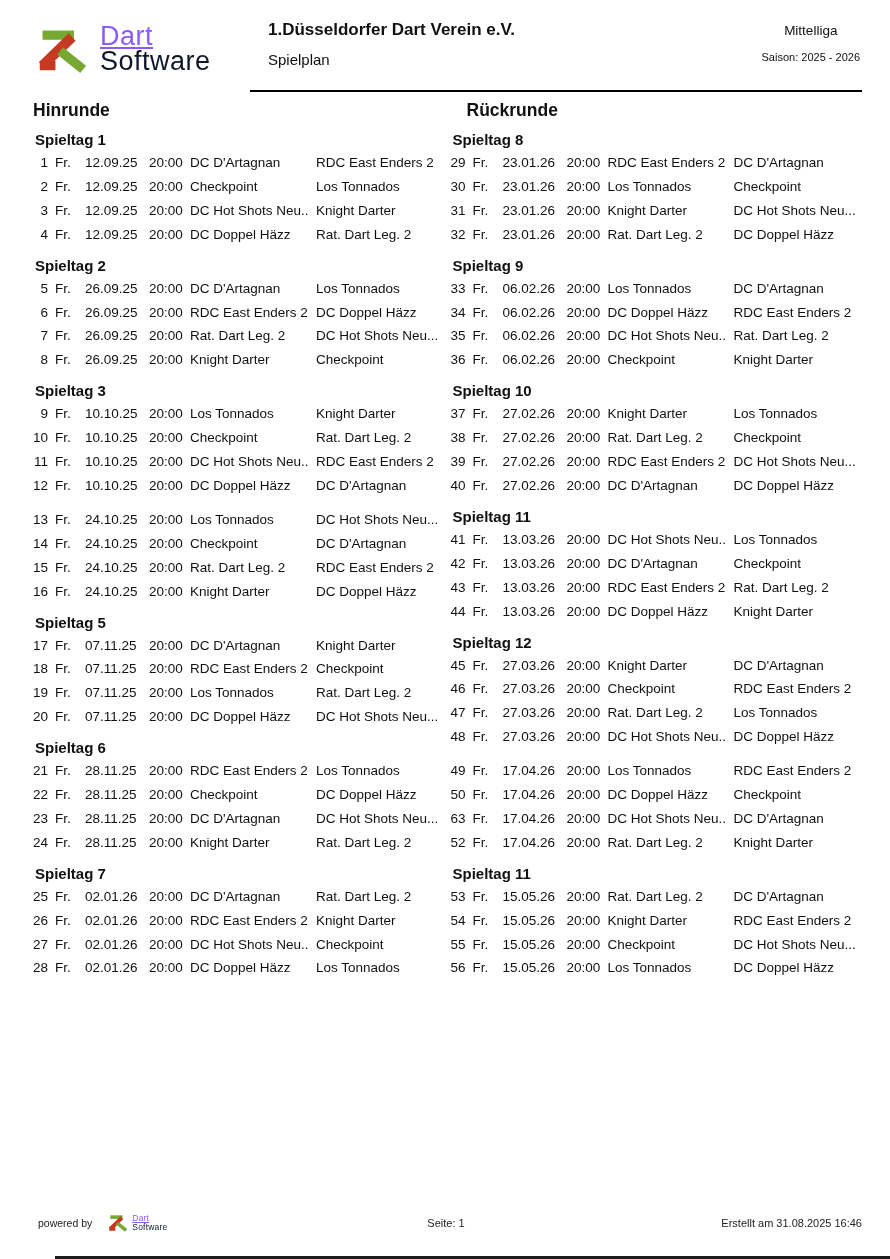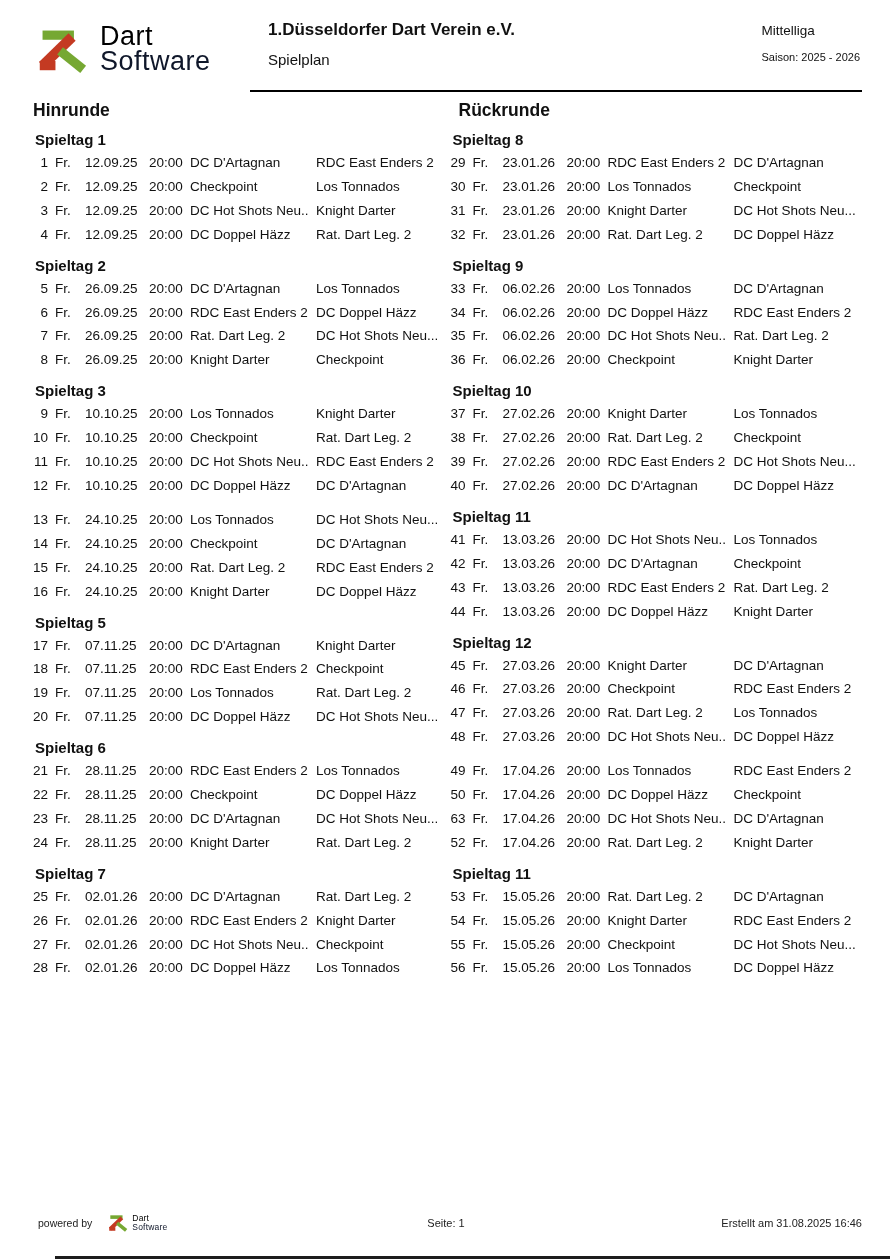--- a/index.html
+++ b/index.html
@@ -10,27 +10,27 @@
     color:#111111;
     position:relative;
     overflow:hidden;
   }
   .page { position:relative; width:890px; height:1259px; }
 
   
   header { display:flex; align-items:flex-start; padding:14px 28px 0 30px; }
   .logo { width:220px; display:flex; align-items:center; gap:8px; padding-top:10px; flex:none; }
   .logo-text { display:flex; flex-direction:column; line-height:0.92; font-size:27px; letter-spacing:0.5px; }
-  .logo-dart { color:#000000; }
+  .logo-dart { color:#8b5cf6;text-decoration:underline; }
   .logo-sw   { color:#0f172a; }
 
   .header-main { flex:1; border-bottom:2px solid #000; display:flex; justify-content:space-between; padding:6px 2px 10px 18px; min-height:60px; }
   .club     { font-size:17px; font-weight:bold; margin-bottom:11px; }
   .subtitle { font-size:15px; }
-  .header-right { text-align:left; }
+  .header-right { text-align:center; }
   .league { font-size:13.5px; margin-top:3px; margin-bottom:13px; }
   .season { font-size:11px; }
 
   
   main { display:grid; grid-template-columns:1fr 1fr; padding:0 26px 0 33px; column-gap:4px; }
   .round-title { font-size:17.5px; font-weight:bold; margin:8px 0 0 0; }
   .matchday { margin-top:10px; }
   .matchday-title { font-size:15px; font-weight:bold; line-height:18px; margin:0 0 2px 2px; }
   .match-row {
     display:grid;
@@ -324,21 +324,21 @@
             <span class="match-nr">28</span>
             <span class="match-day">Fr.</span>
             <span class="match-date">02.01.26</span>
             <span class="match-time">20:00</span>
             <span class="team">DC Doppel Häzz</span>
             <span class="team">Los Tonnados</span>
           </div>
         </div>
       </section>
       <section class="round">
-        <h2 class="round-title" style="margin: 8px 8px 0px;">Rückrunde</h2>
+        <h2 class="round-title" style="margin: 8px 16px 0px;">Rückrunde</h2>
         <div class="matchday">
           <h3 class="matchday-title">Spieltag 8</h3>
           <div class="match-row">
             <span class="match-nr">29</span>
             <span class="match-day">Fr.</span>
             <span class="match-date">23.01.26</span>
             <span class="match-time">20:00</span>
             <span class="team">RDC East Enders 2</span>
             <span class="team">DC D'Artagnan</span>
           </div>

